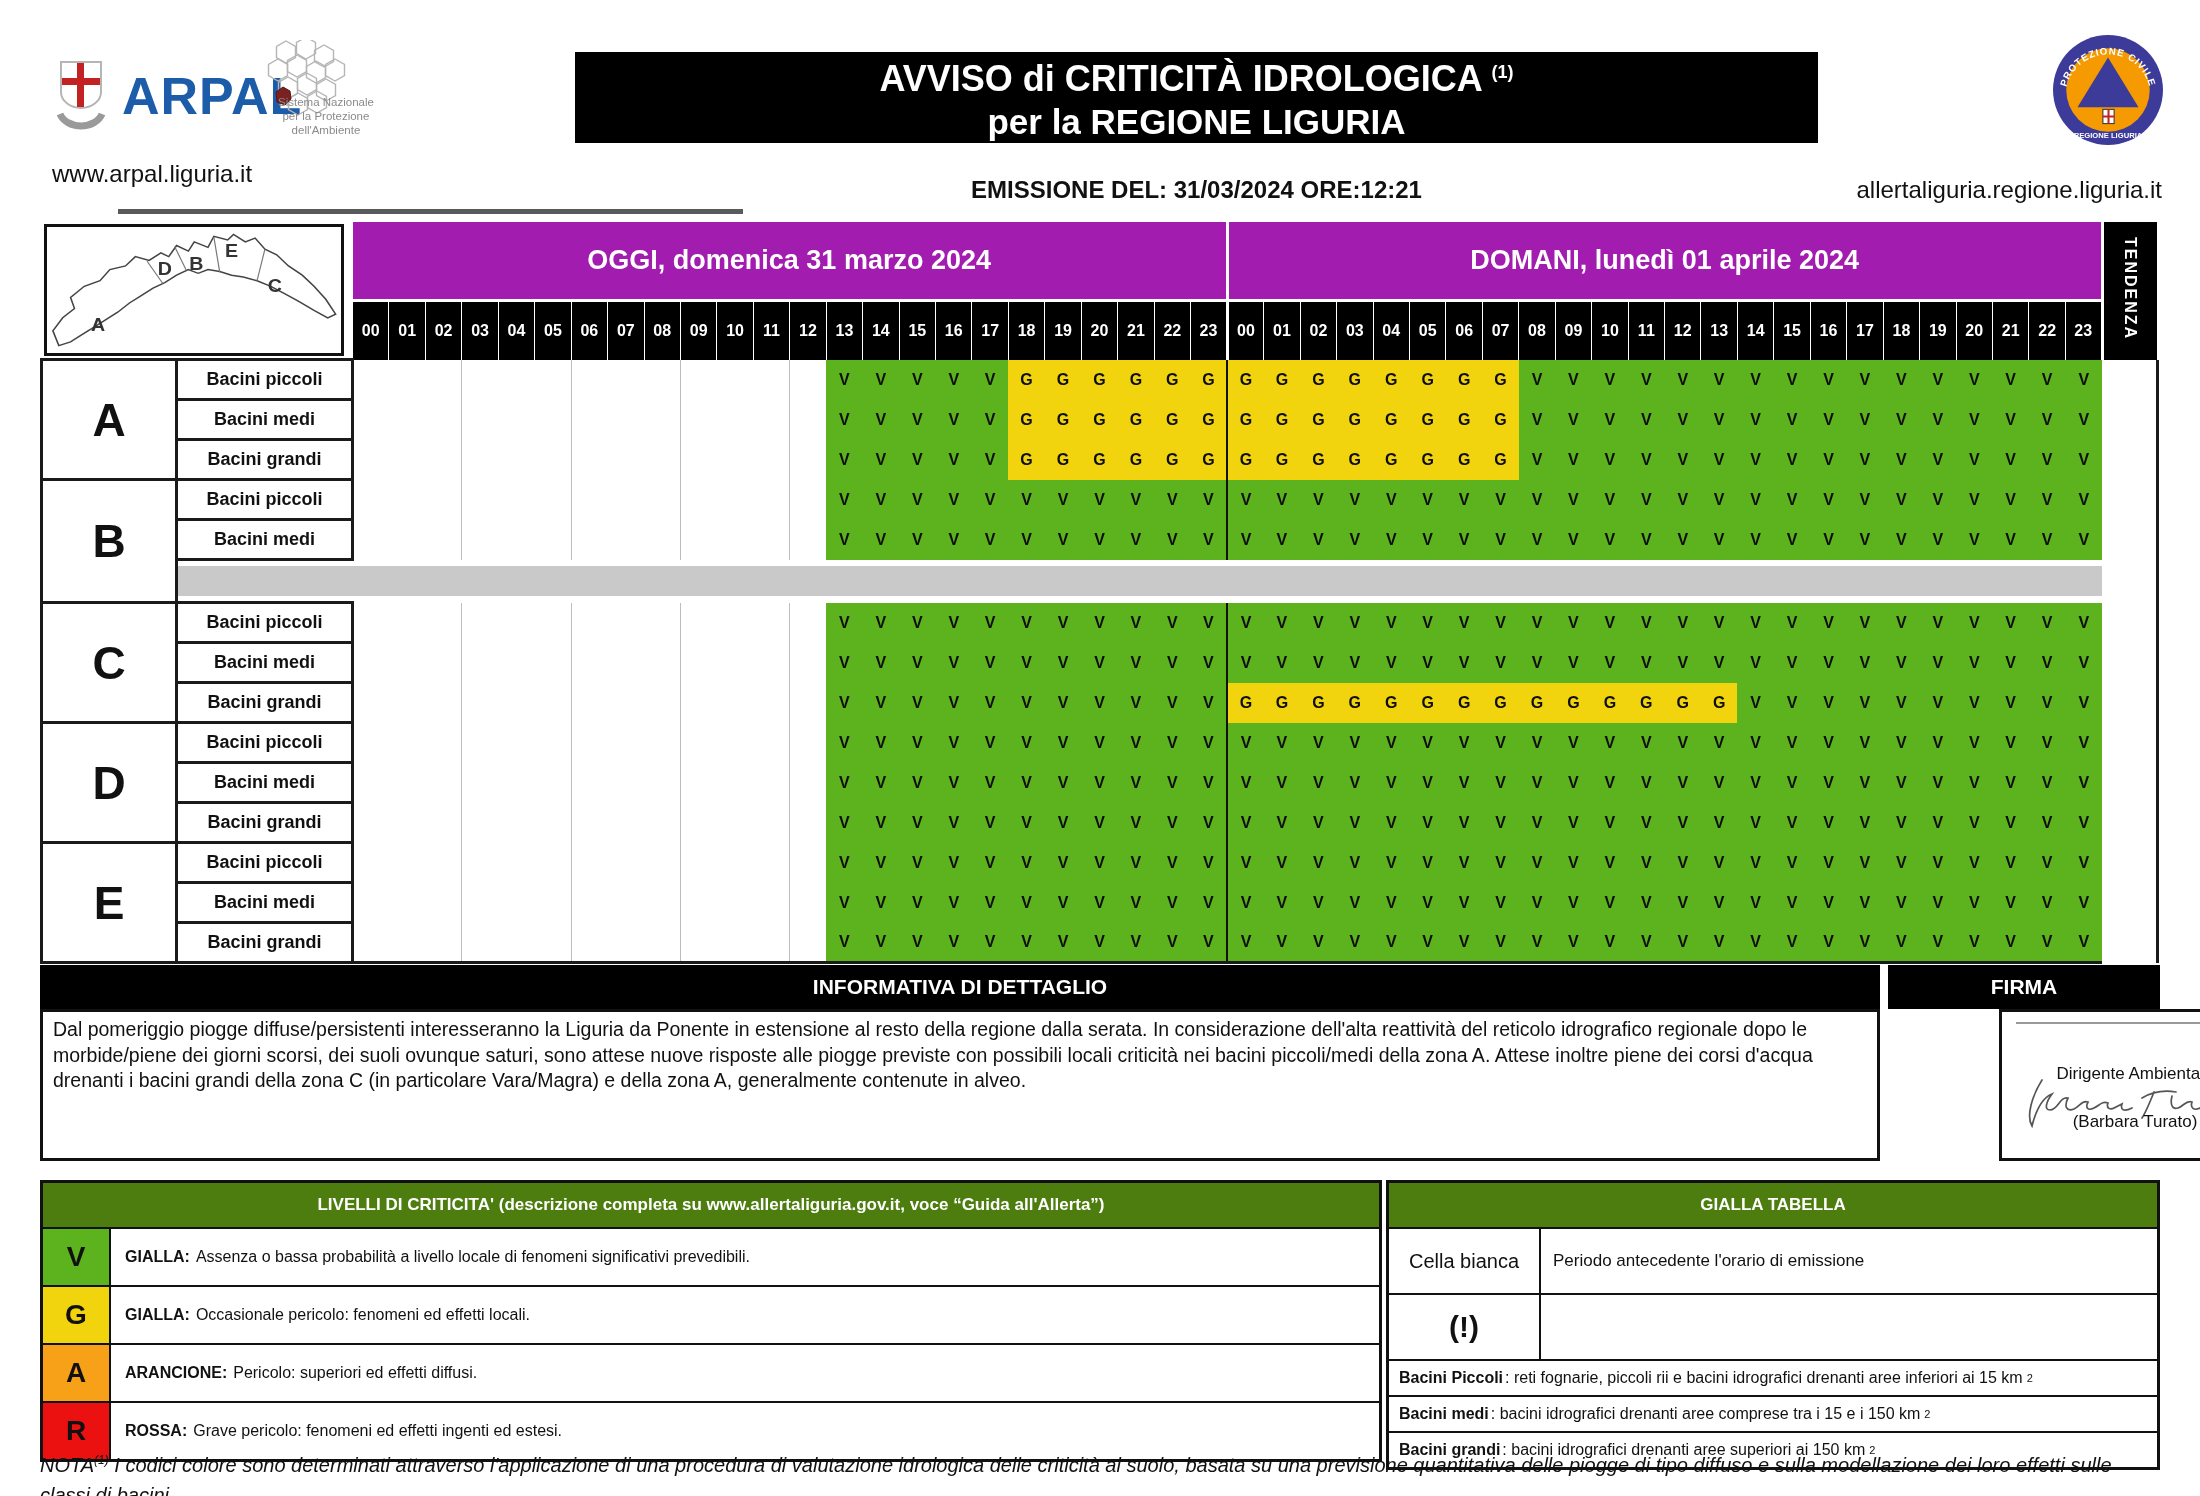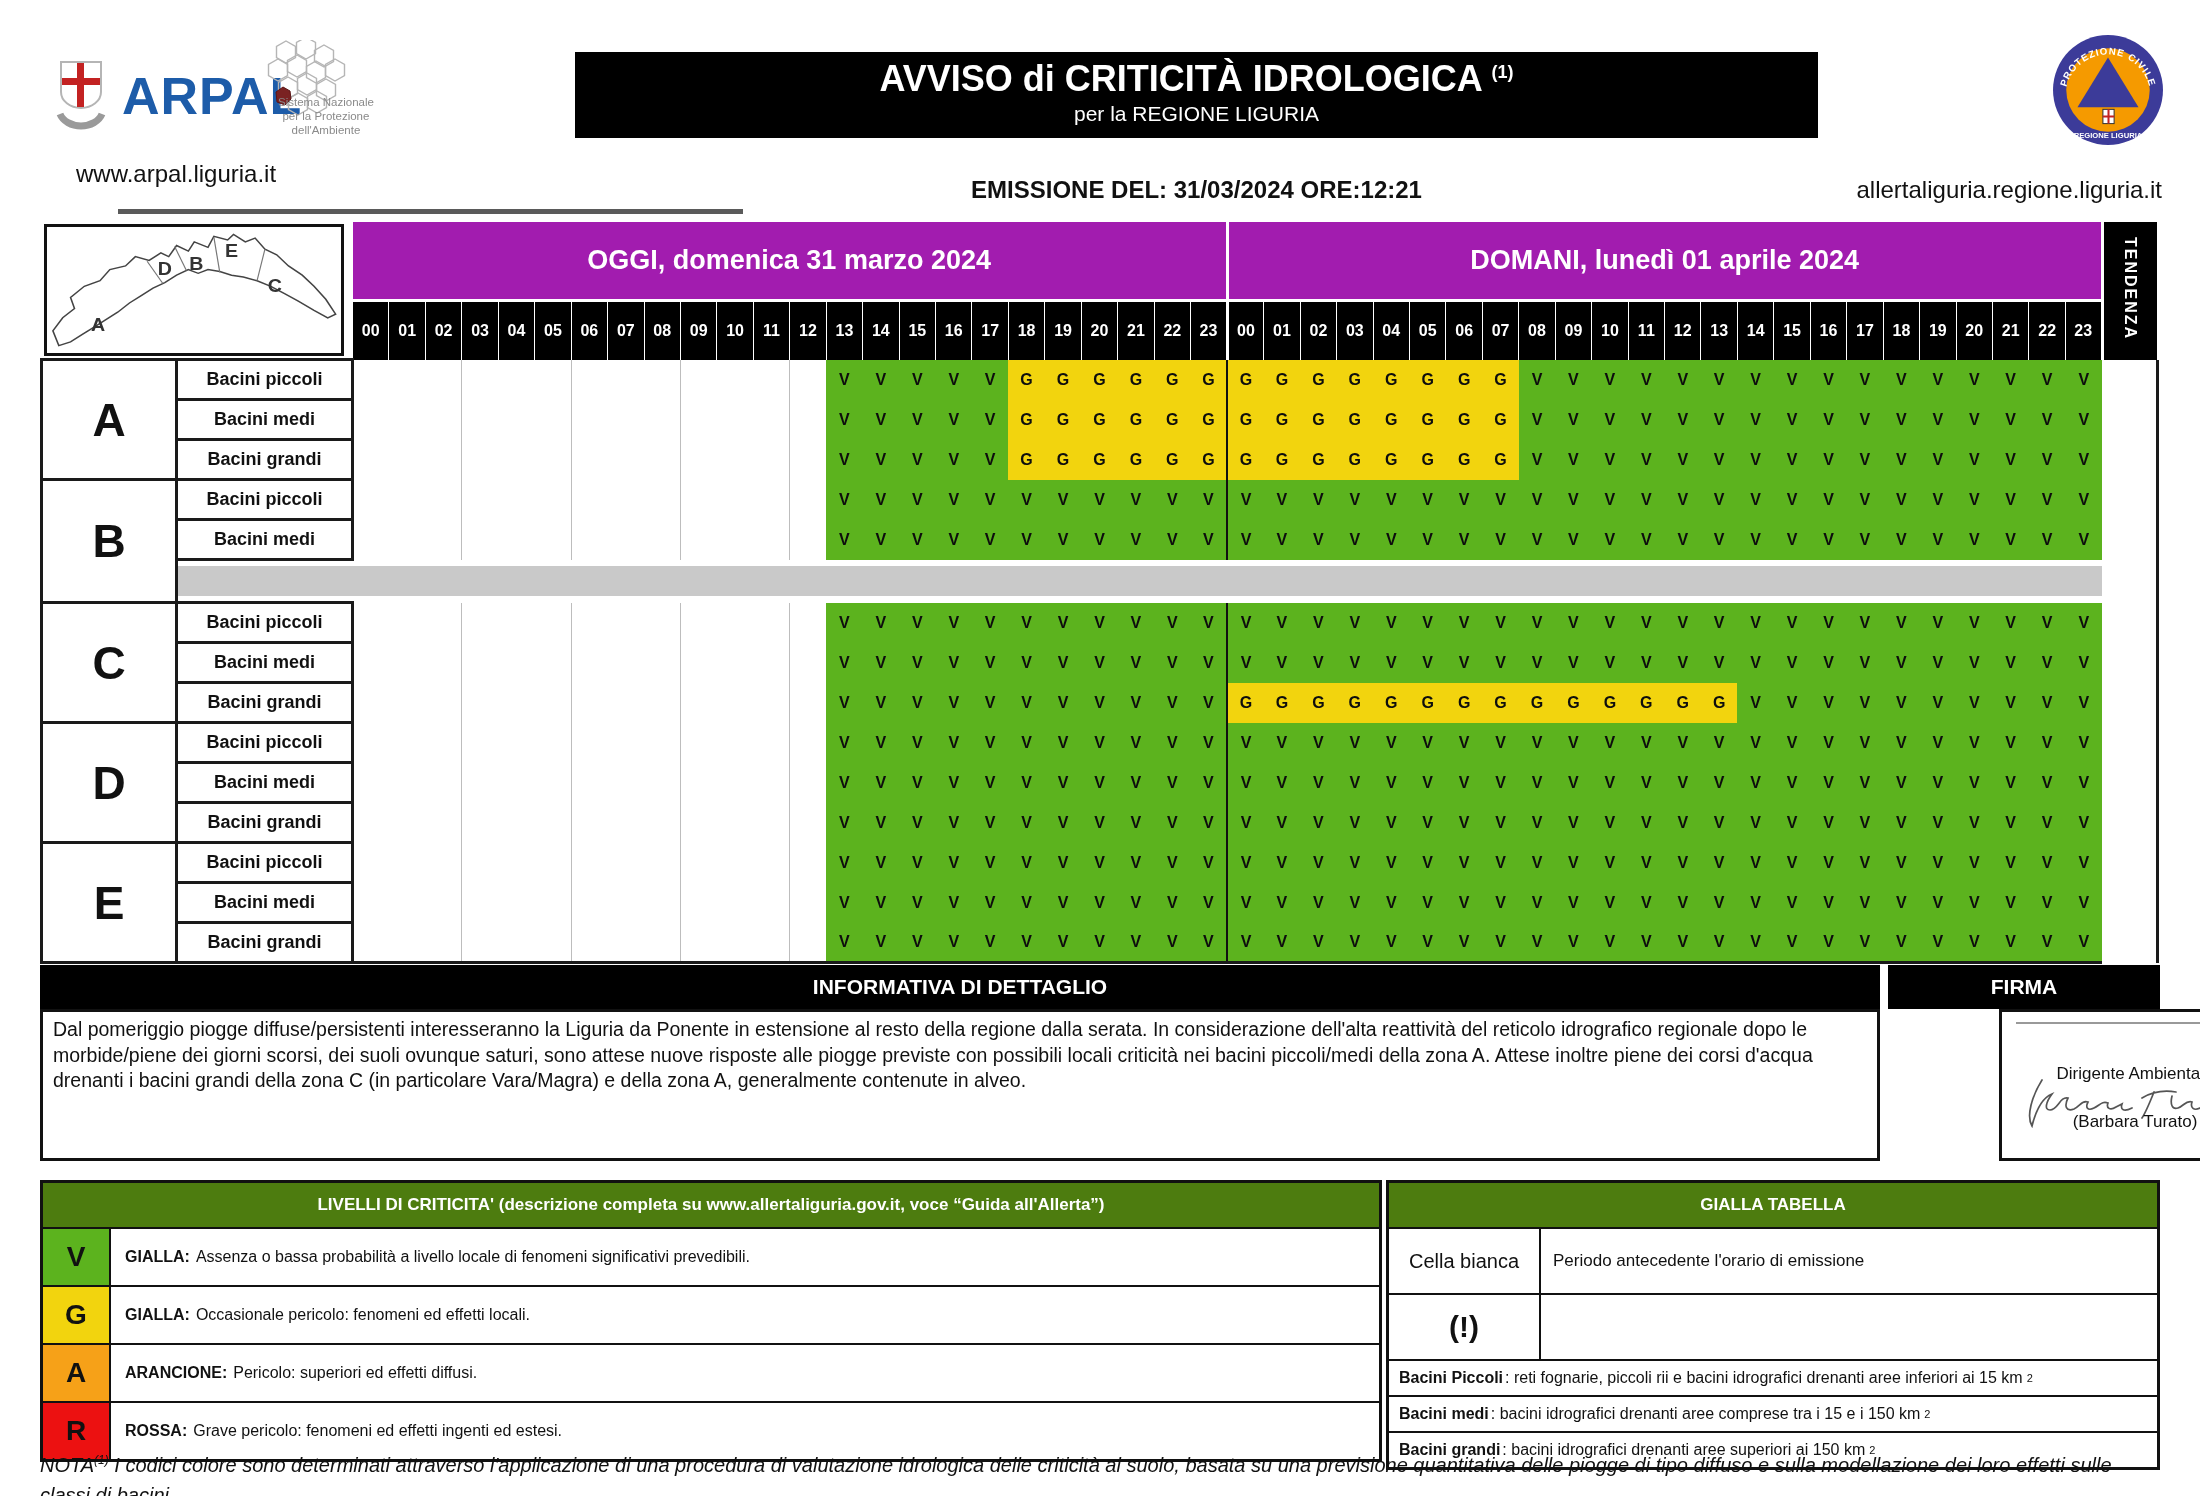--- a/index.html
+++ b/index.html
@@ -2,28 +2,28 @@
 <html><head>
 <meta charset="utf-8">
 <style>
   html,body{margin:0;padding:0;background:#fff;}
   body{width:2200px;height:1496px;position:relative;font-family:"Liberation Sans",sans-serif;color:#111;overflow:hidden;}
   .abs{position:absolute;}
 
   
   #arpal-logo{left:52px;top:58px;display:flex;align-items:center;gap:12px;}
   #arpal-text{font-size:52px;font-weight:bold;color:#1d5ca9;letter-spacing:1px;}
-  #arpal-url{left:52px;top:160px;font-size:24px;margin-left:24px;}
+  #arpal-url{left:52px;top:160px;font-size:24px;}
   #snpa{left:248px;top:40px;width:200px;height:150px;}
   #snpa-text{position:absolute;left:30px;top:56px;font-size:11.5px;color:#8a8a8a;line-height:1.2;white-space:pre-line;text-align:center;}
   #banner{left:575px;top:52px;width:1243px;background:#000;color:#fff;text-align:center;}
   #banner .b1{font-size:20px;font-weight:bold;padding:5px 0 4px;border-bottom:2px solid #fff;}
   #banner .b2{font-size:36px;font-weight:bold;padding-top:6px;}
   #banner .b2 sup{font-size:18px;}
-  #banner .b3{font-size:21px;font-weight:normal;padding:2px 0 12px;}
+  #banner .b3{font-size:35px;font-weight:bold;padding:2px 0 1px;}
   #emission{left:575px;top:176px;width:1243px;text-align:center;font-size:24px;font-weight:bold;}
   #grayline{left:118px;top:209px;width:625px;height:5px;background:#5a5a5a;}
   #pclogo{left:2052px;top:34px;}
   #allerta-url{right:38px;top:176px;font-size:24px;}
 
   
   #crit{position:absolute;left:40px;top:222px;width:2116px;border-collapse:collapse;table-layout:fixed;}
   #crit thead tr.dayrow{height:78px;}
   #crit thead tr.hourrow{height:58px;}
   #crit tbody tr{height:40px;}

